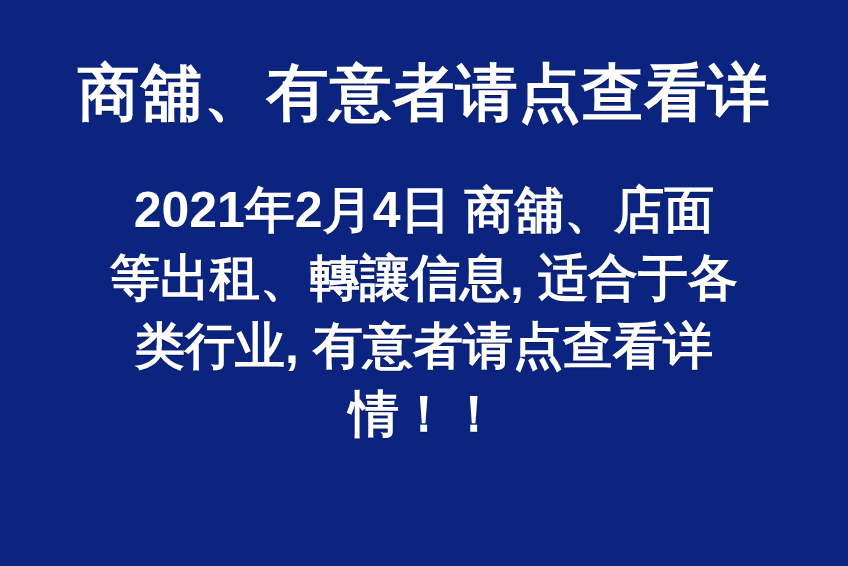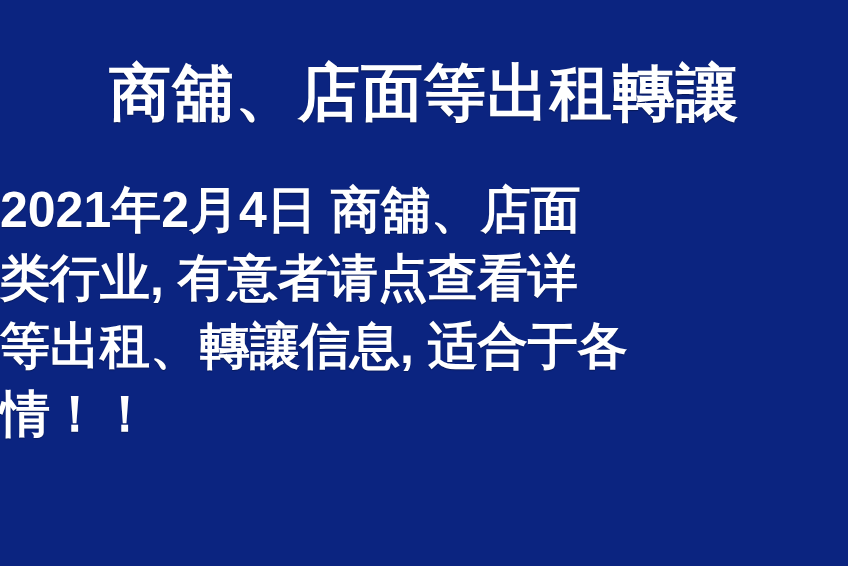--- a/index.html
+++ b/index.html
@@ -31,21 +31,21 @@
     line-height: 74px;
     letter-spacing: 1px;
     white-space: nowrap;
     text-shadow: 0 1px 1px rgba(0,0,0,0.35);
   }
   .body-block {
     position: absolute;
     left: 0;
     top: 176px;
     width: 848px;
-    text-align: left;
+    text-align: center;
     color: #ffffff;
     font-weight: bold;
     font-size: 50px;
     line-height: 68px;
     letter-spacing: 0px;
     text-shadow: 0 1px 1px rgba(0,0,0,0.3);
   }
   .body-line {
     display: block;
     white-space: nowrap;
@@ -74,23 +74,23 @@
     font-weight: bold;
     font-size: 25px;
     letter-spacing: 0.5px;
   }
 </style>
 </head>
 <body>
 
 <div class="poster" style="background: rgb(11, 36, 128);">
 
-  <div class="headline" style="color: rgb(255, 255, 255);">商舖、店面等出租轉讓</div>
+  <div class="headline" style="color: rgb(255, 255, 255);">商舖、有意者请点查看详</div>
 
   <div class="body-block" style="color: rgb(255, 255, 255);">
     <span class="body-line">2021年2月4日  商舖、店面</span>
+    <span class="body-line">等出租、轉讓信息, 适合于各</span>
     <span class="body-line">类行业, 有意者请点查看详</span>
-    <span class="body-line">等出租、轉讓信息, 适合于各</span>
     <span class="body-line">情！！</span>
   </div>
 
 
 </div>
 
 </body></html>

